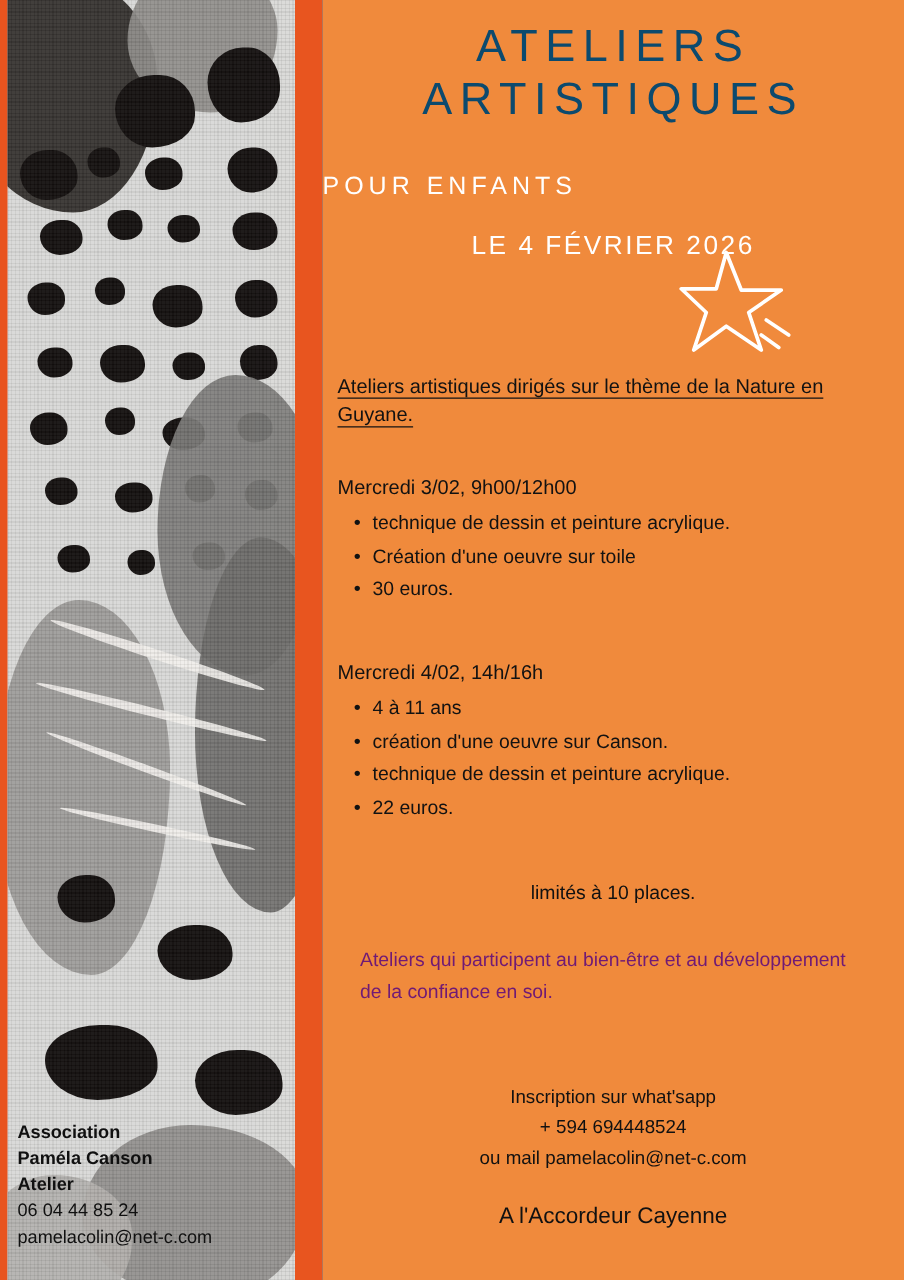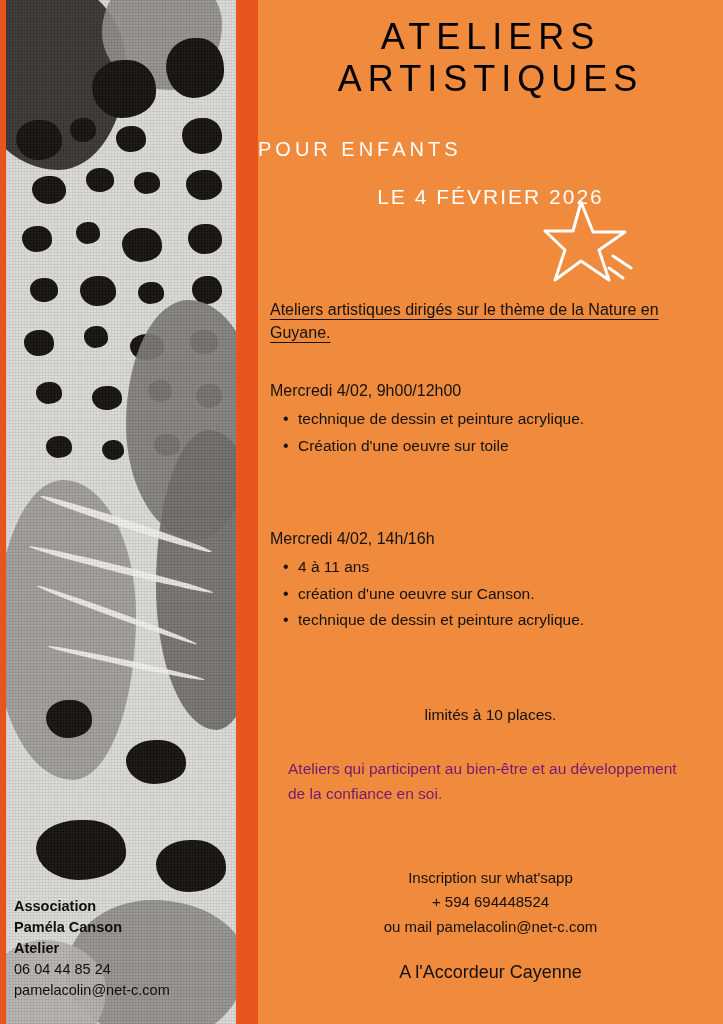--- a/index.html
+++ b/index.html
@@ -88,21 +88,21 @@
     top: 0;
     width: 465px;
     height: 1024px;
   }
 
   .title {
     position: absolute;
     left: 0;
     width: 465px;
     text-align: center;
-    color: #000000;
+    color: #0c4a6e;
     font-family: "Liberation Sans", sans-serif;
     letter-spacing: 6px;
     font-weight: 400;
   }
   #title-line1 { top: 16px; font-size: 36px; }
   #title-line2 { top: 58px; font-size: 36px; }
 
   #subtitle1 {
     position: absolute;
     left: 0; top: 138px;
@@ -294,33 +294,35 @@
 
     <svg class="star-svg" id="star-top" width="95" height="85" viewBox="0 0 95 85" fill="none">
       <path d="M38 4 L50 34 L82 34 L56 52 L66 82 L38 63 L12 82 L22 52 L2 33 L30 33 Z" stroke="#ffffff" stroke-width="3" fill="none" stroke-linejoin="round"></path>
       <path d="M70 58 L88 70" stroke="#ffffff" stroke-width="3" stroke-linecap="round"></path>
       <path d="M66 70 L80 80" stroke="#ffffff" stroke-width="3" stroke-linecap="round"></path>
     </svg>
 
     <div id="intro">Ateliers artistiques dirigés sur le thème de la Nature en Guyane.</div>
 
     <div class="session" id="session-1">
-      <p class="session-title">Mercredi 4/02, 9h00/12h00</p>
+      <p class="session-title">Mercredi 3/02, 9h00/12h00</p>
       <ul>
         <li>technique de dessin et peinture acrylique.</li>
         <li>Création d'une oeuvre sur toile</li>
+        <li>30 euros.</li>
       </ul>
     </div>
 
     <div class="session" id="session-2">
       <p class="session-title">Mercredi  4/02, 14h/16h</p>
       <ul>
         <li>4 à 11 ans</li>
         <li>création d'une oeuvre sur Canson.</li>
         <li>technique de dessin et peinture acrylique.</li>
+        <li>22 euros.</li>
       </ul>
     </div>
 
     <div id="limit">limités à 10 places.</div>
     <div id="wellbeing">Ateliers qui participent au bien-être et au développement de la confiance en soi.</div>
 
     <div id="contact">
       <div>Inscription sur what'sapp</div>
       <div>+ 594 694448524</div>
       <div>ou mail pamelacolin@net-c.com</div>

